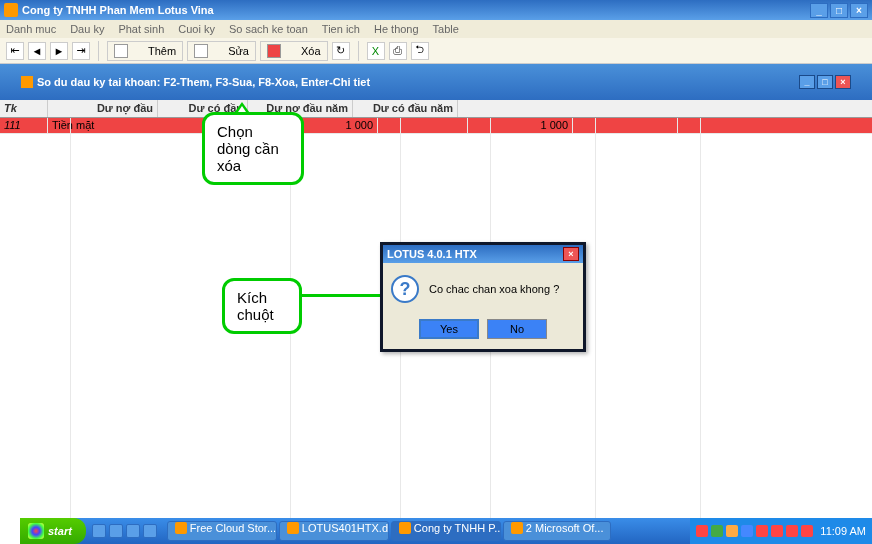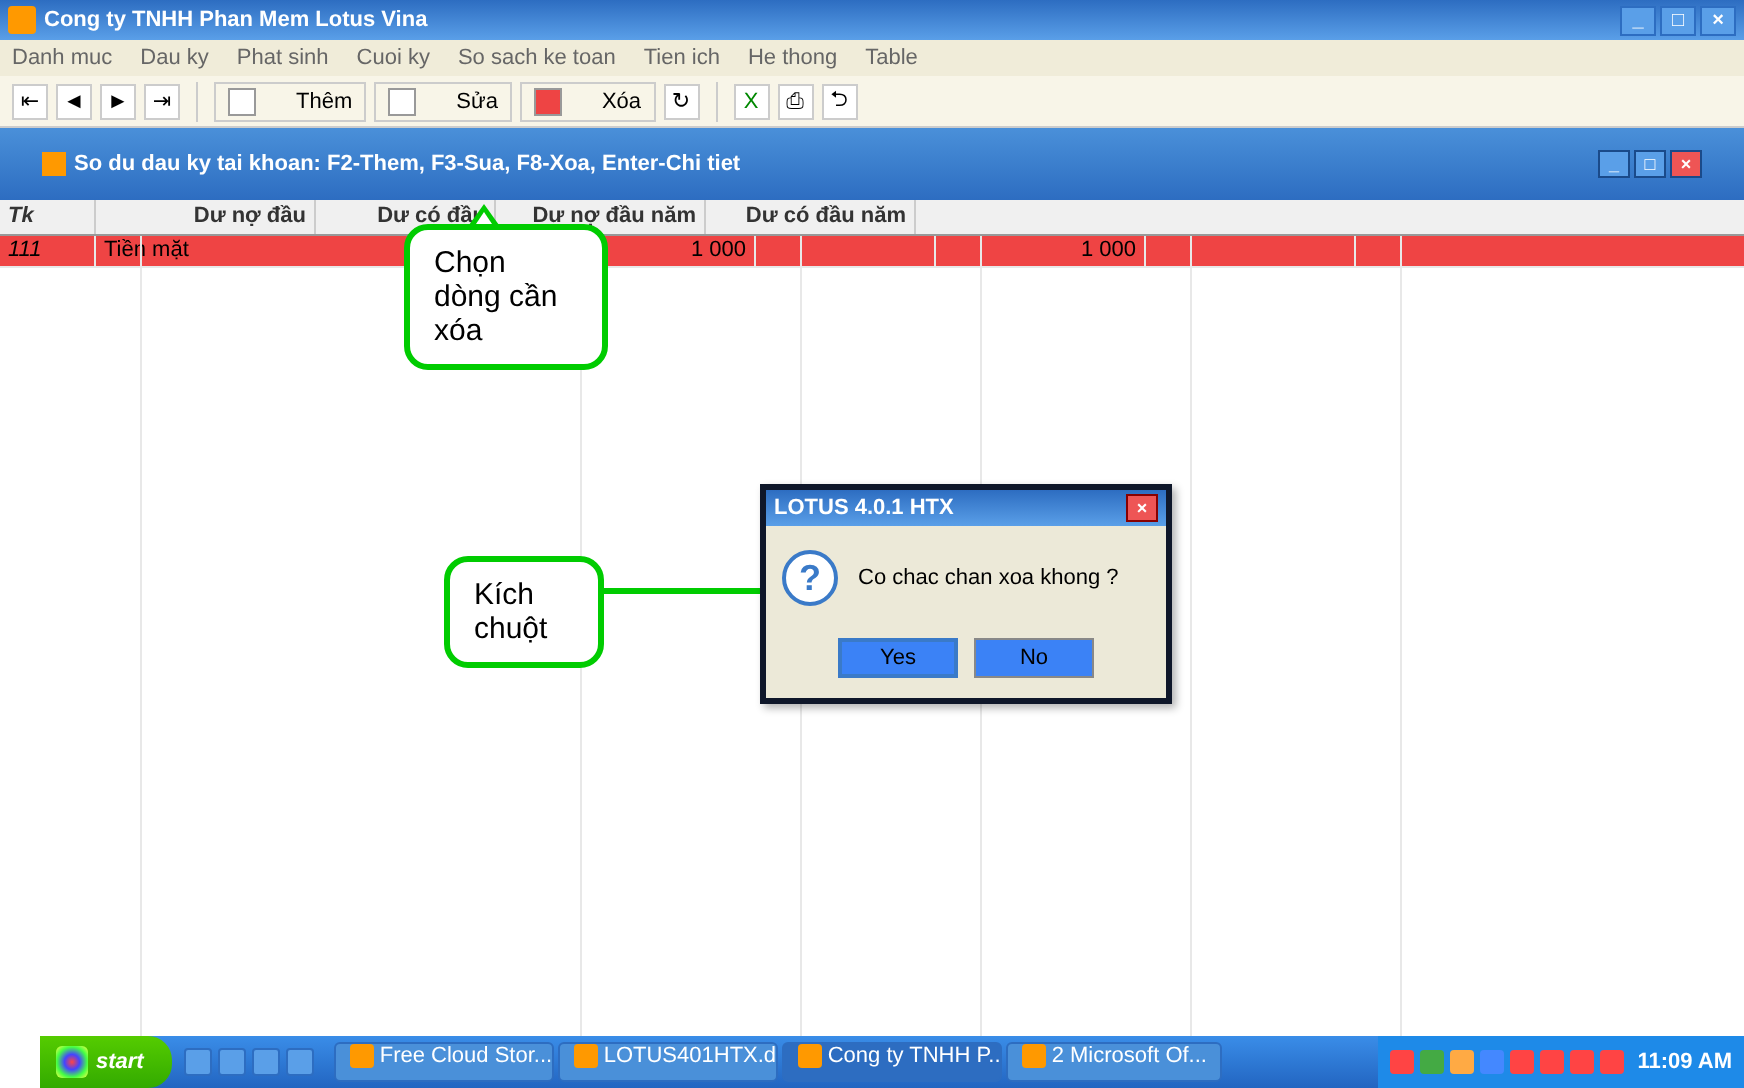--- a/index.html
+++ b/index.html
@@ -59,21 +59,21 @@
 .start { height:26px; padding: 0 14px 0 8px; background: linear-gradient(#5c0,#3a0); color:#fff; font-weight:bold; font-style:italic; display:flex; align-items:center; gap:4px; border-radius: 0 12px 12px 0;}
 .start .sico{width:16px;height:16px;background:radial-gradient(circle,#f44,#44f,#4f4,#ff4);border-radius:3px;}
 .ql { display:flex; gap:3px; padding:0 6px;}
 .ql span{width:14px;height:14px;background:#5a9fe8;border:1px solid #2d6dc1;border-radius:2px;}
 .tasks{display:flex;gap:2px;flex:1;padding:0 4px;}
 .task{height:20px;padding:0 7px;background:#4a90d9;border:1px solid #2d6dc1;border-radius:3px;display:flex;align-items:flex-start;gap:3px;color:#fff;font-size:10px;max-width:110px;overflow:hidden;white-space:nowrap;}
 .task .ti{width:12px;height:12px;background:#f90;border-radius:2px;flex-shrink:0;}
 .task.act{background:#2d6dc1;}
 .tray{height:26px;background:#1e8ae8;display:flex;align-items:center;padding:0 6px;gap:3px;color:#fff;font-size:10px;}
 .tray .tri{width:12px;height:12px;background:#f44;border-radius:2px;}
-.clock{margin-left:4px;font-weight:bold;}
+.clock{margin-left:4px;}
 </style>
 </head>
 <body>
 
 <div class="titlebar">
   <div class="ticon"></div>
   <span>Cong ty TNHH Phan Mem Lotus Vina</span>
   <div class="wbtns">
     <div class="wbtn">_</div>
     <div class="wbtn">□</div>

